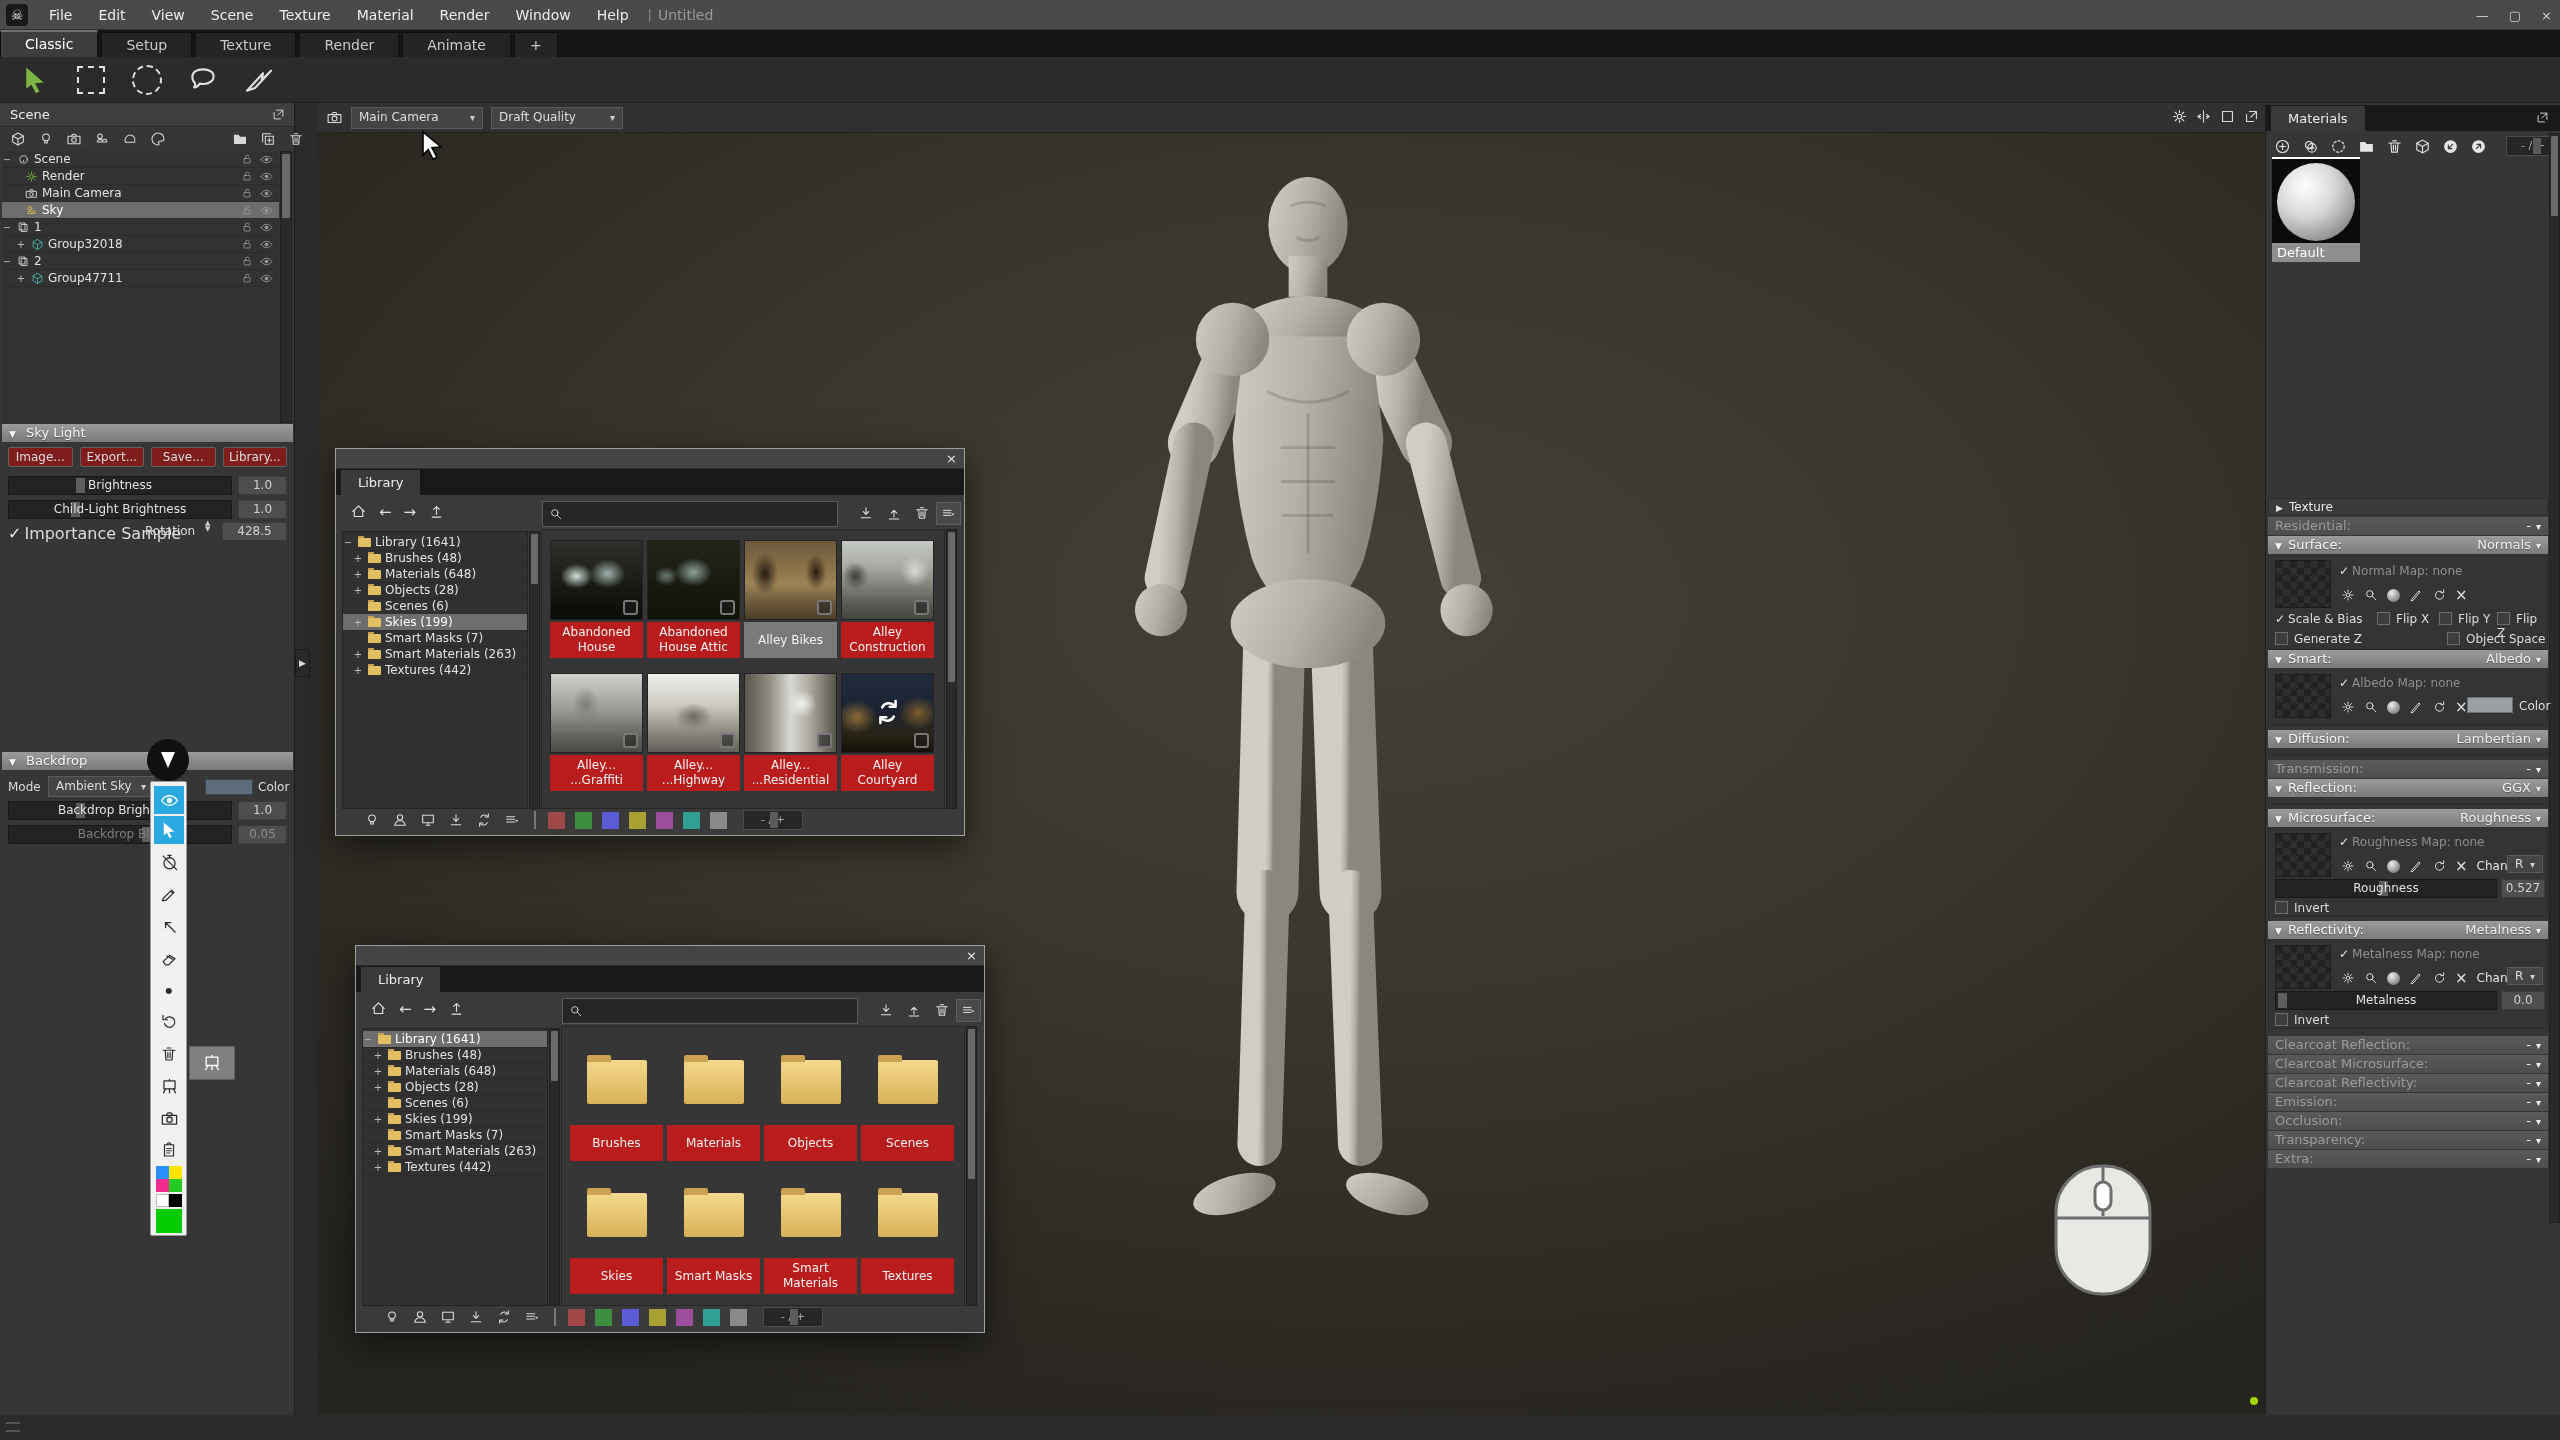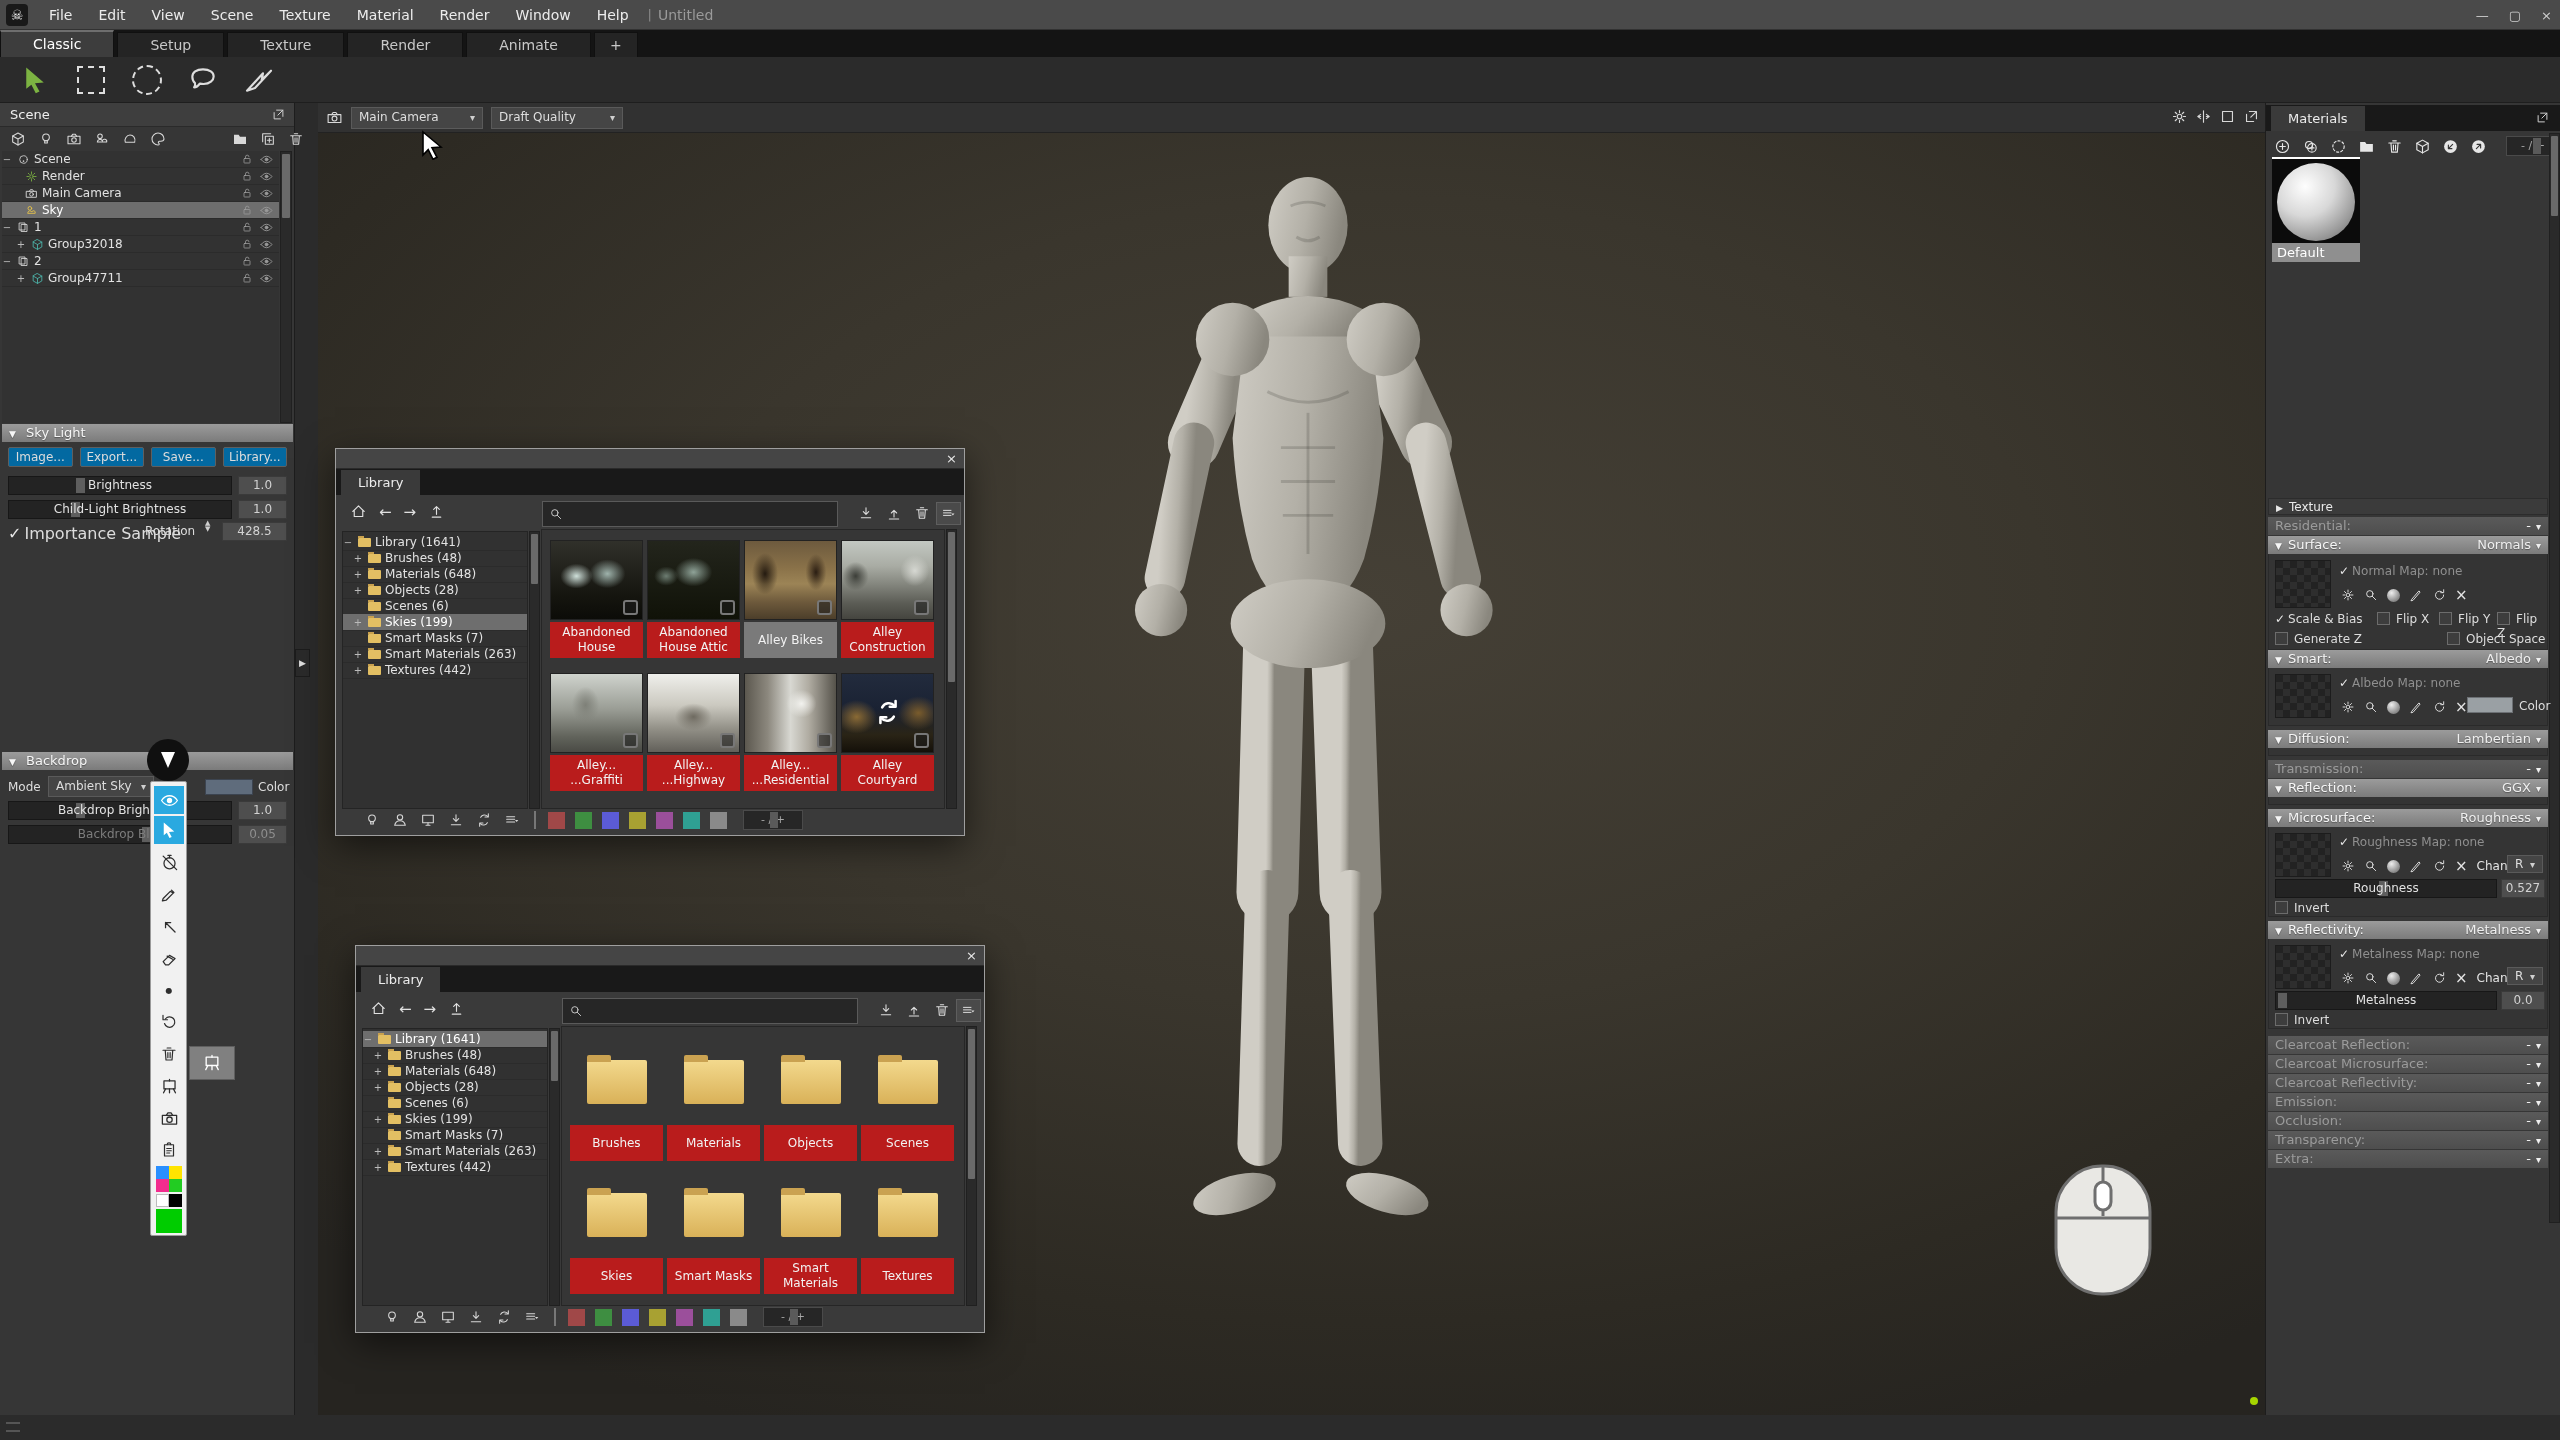--- a/index.html
+++ b/index.html
@@ -10,40 +10,40 @@
 svg.ic{display:block;stroke:currentColor;fill:none;stroke-width:1.6;stroke-linecap:round;stroke-linejoin:round}
 svg.ic.f{fill:currentColor;stroke:none}
 
 #menubar{left:0;top:0;width:2560px;height:30px;background:#4a4a4a;display:flex;align-items:center;border-bottom:1px solid #323232}
 #logo{width:22px;height:22px;margin:0 8px 0 6px;border-radius:4px;background:#191919;color:#f0f0f0;display:flex;align-items:center;justify-content:center;font-size:14px}
 .menu-item{padding:0 13px;line-height:30px;font-size:14px;color:#ececec}
 .menu-sep{color:#8a8a8a;padding:0 6px}
 .doc-title{color:#9a9a9a;font-size:14px}
 #wincontrols{position:absolute;right:8px;top:0;height:30px;display:flex;gap:20px;align-items:center;color:#cfcfcf;font-size:13px}
 #tabbar{left:0;top:30px;width:2560px;height:27px;background:#141414;display:flex;align-items:flex-end}
-.wtab{height:25px;line-height:24px;padding:0 32px;background:#242424;color:#c8c8c8;font-size:14px;margin-right:3px;border:1px solid #101010;border-bottom:none}
+.wtab{height:25px;line-height:24px;padding:0 24px;background:#242424;color:#c8c8c8;font-size:14px;margin-right:3px;border:1px solid #101010;border-bottom:none}
 .wtab.active{background:#3d3d3d;color:#fff;border-top:2px solid #6e6e6e;height:27px}
 .wtab.add{padding:0 15px}
 #toolrow{left:0;top:57px;width:2560px;height:46px;background:#2b2b2b;border-bottom:1px solid #1e1e1e;display:flex;align-items:center;gap:22px;padding-left:18px}
 .selico{width:34px;height:34px;color:#dedede;display:flex;align-items:center;justify-content:center}
 .dash-rect{width:28px;height:28px;border:2px dashed #dedede}
 .dash-circ{width:30px;height:30px;border:2px dashed #dedede;border-radius:50%}
 
 .sech{height:18px;background:linear-gradient(#9b9b9b,#7b7b7b);color:#f6f6f6;font-size:13px;line-height:18px;padding:0 7px;text-shadow:0 1px 1px rgba(0,0,0,.35)}
 .sech .car{font-size:9px;margin-right:6px}
 .sech .mode{float:right;color:#efefef}
 .sech .mode .chev{font-size:10px;margin-left:5px}
 .sech.dis{background:linear-gradient(#5a5a5a,#4e4e4e);color:#9b9b9b;text-shadow:none}
 .slider{background:#232323;border:1px solid #171717;color:#e2e2e2;font-size:12px;text-align:center;overflow:hidden}
 .slider .handle{position:absolute;top:1px;bottom:1px;width:9px;background:#5e5e5e}
 .slider .slabel{position:relative;line-height:17px}
 .slider.dis{color:#7d7d7d}
 .valbox{background:#4e4e4e;border:1px solid #3a3a3a;color:#d2d2d2;font-size:12px;text-align:center;line-height:17px}
 .valbox.dis{color:#8e8e8e}
-.btn{background:#0369a1;border:1px solid #5f5f5f;border-radius:2px;color:#dcdcdc;font-size:12px;text-align:center;line-height:19px}
+.btn{background:#7f1d1d;border:1px solid #5f5f5f;border-radius:2px;color:#dcdcdc;font-size:12px;text-align:center;line-height:19px}
 .dd{background:#454545;border:1px solid #5a5a5a;color:#dedede;font-size:12px;line-height:19px;padding:0 7px;display:flex;justify-content:space-between;align-items:center}
 .dd .chev{font-size:10px;color:#cfcfcf}
 .cb{width:13px;height:13px;background:#3d3d3d;border:1px solid #6c6c6c;display:inline-block;vertical-align:-2px;margin-right:6px}
 .chkmark{color:#e8e8e8;margin-right:3px}
 .dim{color:#8f8f8f}
 .checker{background-image:linear-gradient(45deg,#2e2e2e 25%,transparent 25%,transparent 75%,#2e2e2e 75%),linear-gradient(45deg,#2e2e2e 25%,#222 25%,#222 75%,#2e2e2e 75%);background-size:14px 14px;background-position:0 0,7px 7px;background-color:#262626;border:1px solid #1c1c1c}
 .maprow{font-size:12px}
 .iconrow{display:flex;gap:9px;align-items:center;color:#e4e4e4}
 .iconrow .sph{width:13px;height:13px;border-radius:50%;background:radial-gradient(circle at 35% 30%,#eee,#888 70%)}
 .scroll{background:#2a2a2a;border:1px solid #202020}

